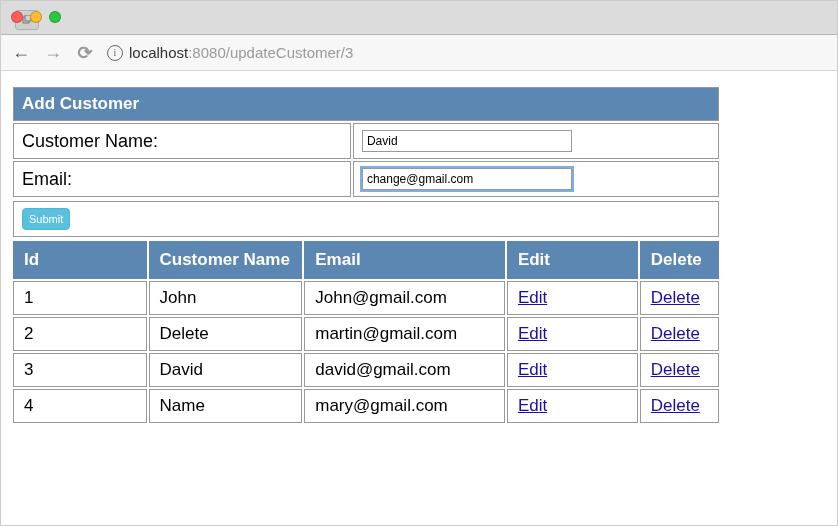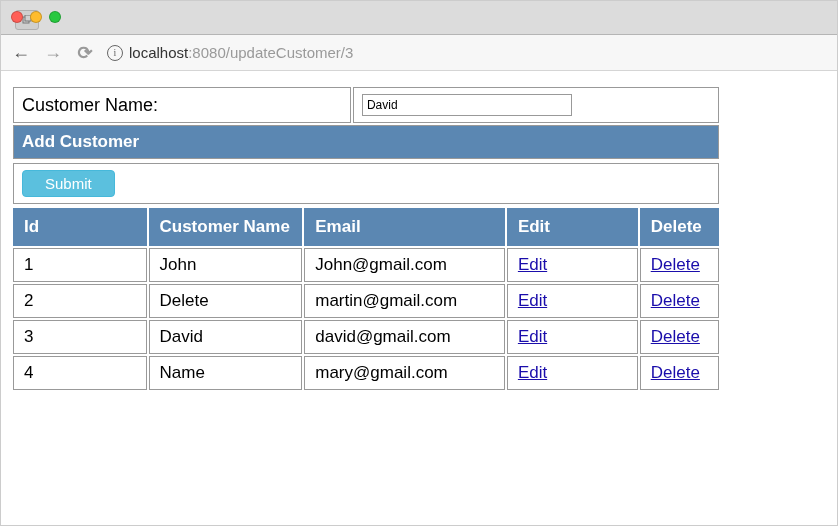--- a/index.html
+++ b/index.html
@@ -27,21 +27,21 @@
   
   .page { flex:1; overflow:auto; padding:14px 10px; }
   .form-wrap { width:710px; }
   table.form { border-collapse:separate; border-spacing:2px; width:100%; }
   table.form td, table.form th { border:1px solid #999; padding:6px 8px; vertical-align:middle; }
   .form-header { background:#5b87b2; color:#fff; font-weight:bold; font-size:17px; padding:6px 10px; }
   .label-cell { width:48%; font-size:18px; }
   .input-cell input[type=text] { width:210px; height:22px; font-size:12px; padding:2px 4px; border:1px solid #999; }
   .input-cell input.focused { outline:2px solid #7bb0e6; outline-offset:0; }
   .submit-row td { padding:6px 8px; }
-  .submit-btn { background:#5bc0de; color:#fff; border:1px solid #46b8da; border-radius:4px; padding:4px 22px; font-size:15px; cursor:pointer; }
+  .submit-btn { background:#5bc0de; color:#fff; border:1px solid #46b8da; border-radius:4px; padding:4px 6px; font-size:11px; cursor:pointer; }
   h2.list-title { font-family:"Times New Roman", Times, serif; font-weight:bold; font-size:22px; margin:34px 0 18px 0; }
   table.list { border-collapse:separate; border-spacing:2px; width:710px; }
   table.list th { background:#5b87b2; color:#fff; font-weight:bold; text-align:left; padding:8px 10px; border:1px solid #5b87b2; font-size:17px; }
   table.list td { border:1px solid #999; padding:6px 10px; font-size:17px; }
   table.list a { color:#1a0dab; text-decoration:underline; }
   .col-id { width:145px; }
   .col-name { width:160px; }
   .col-email { width:205px; }
   .col-edit { width:140px; }
   .col-del { width:80px; }
@@ -75,26 +75,30 @@
         <span>localhost</span><span class="url-dim">:8080</span><span class="url-dim">/updateCustomer/3</span>
       </span>
     </div>
   </div>
 
   <div class="page">
     <div class="form-wrap">
       <table class="form">
         <tbody>
             <tr>
+              <td class="form-header" colspan="2">Add Customer</td>
+            </tr>
+        <tr>
           <td class="label-cell">Customer Name:</td>
           <td class="input-cell"><input type="text" value="David" style=""></td>
         </tr>
         <tr>
-              <td class="form-header" colspan="2">Add Customer</td>
-            </tr>
+          <td class="label-cell">Email:</td>
+          <td class="input-cell"><input type="text" class="focused" value="change@gmail.com" style=""></td>
+        </tr>
       </tbody>
         </table>
       <table class="form">
         <tbody>
             <tr class="submit-row">
               <td><button class="submit-btn">Submit</button></td>
             </tr>
       </tbody>
         </table>
     </div>

